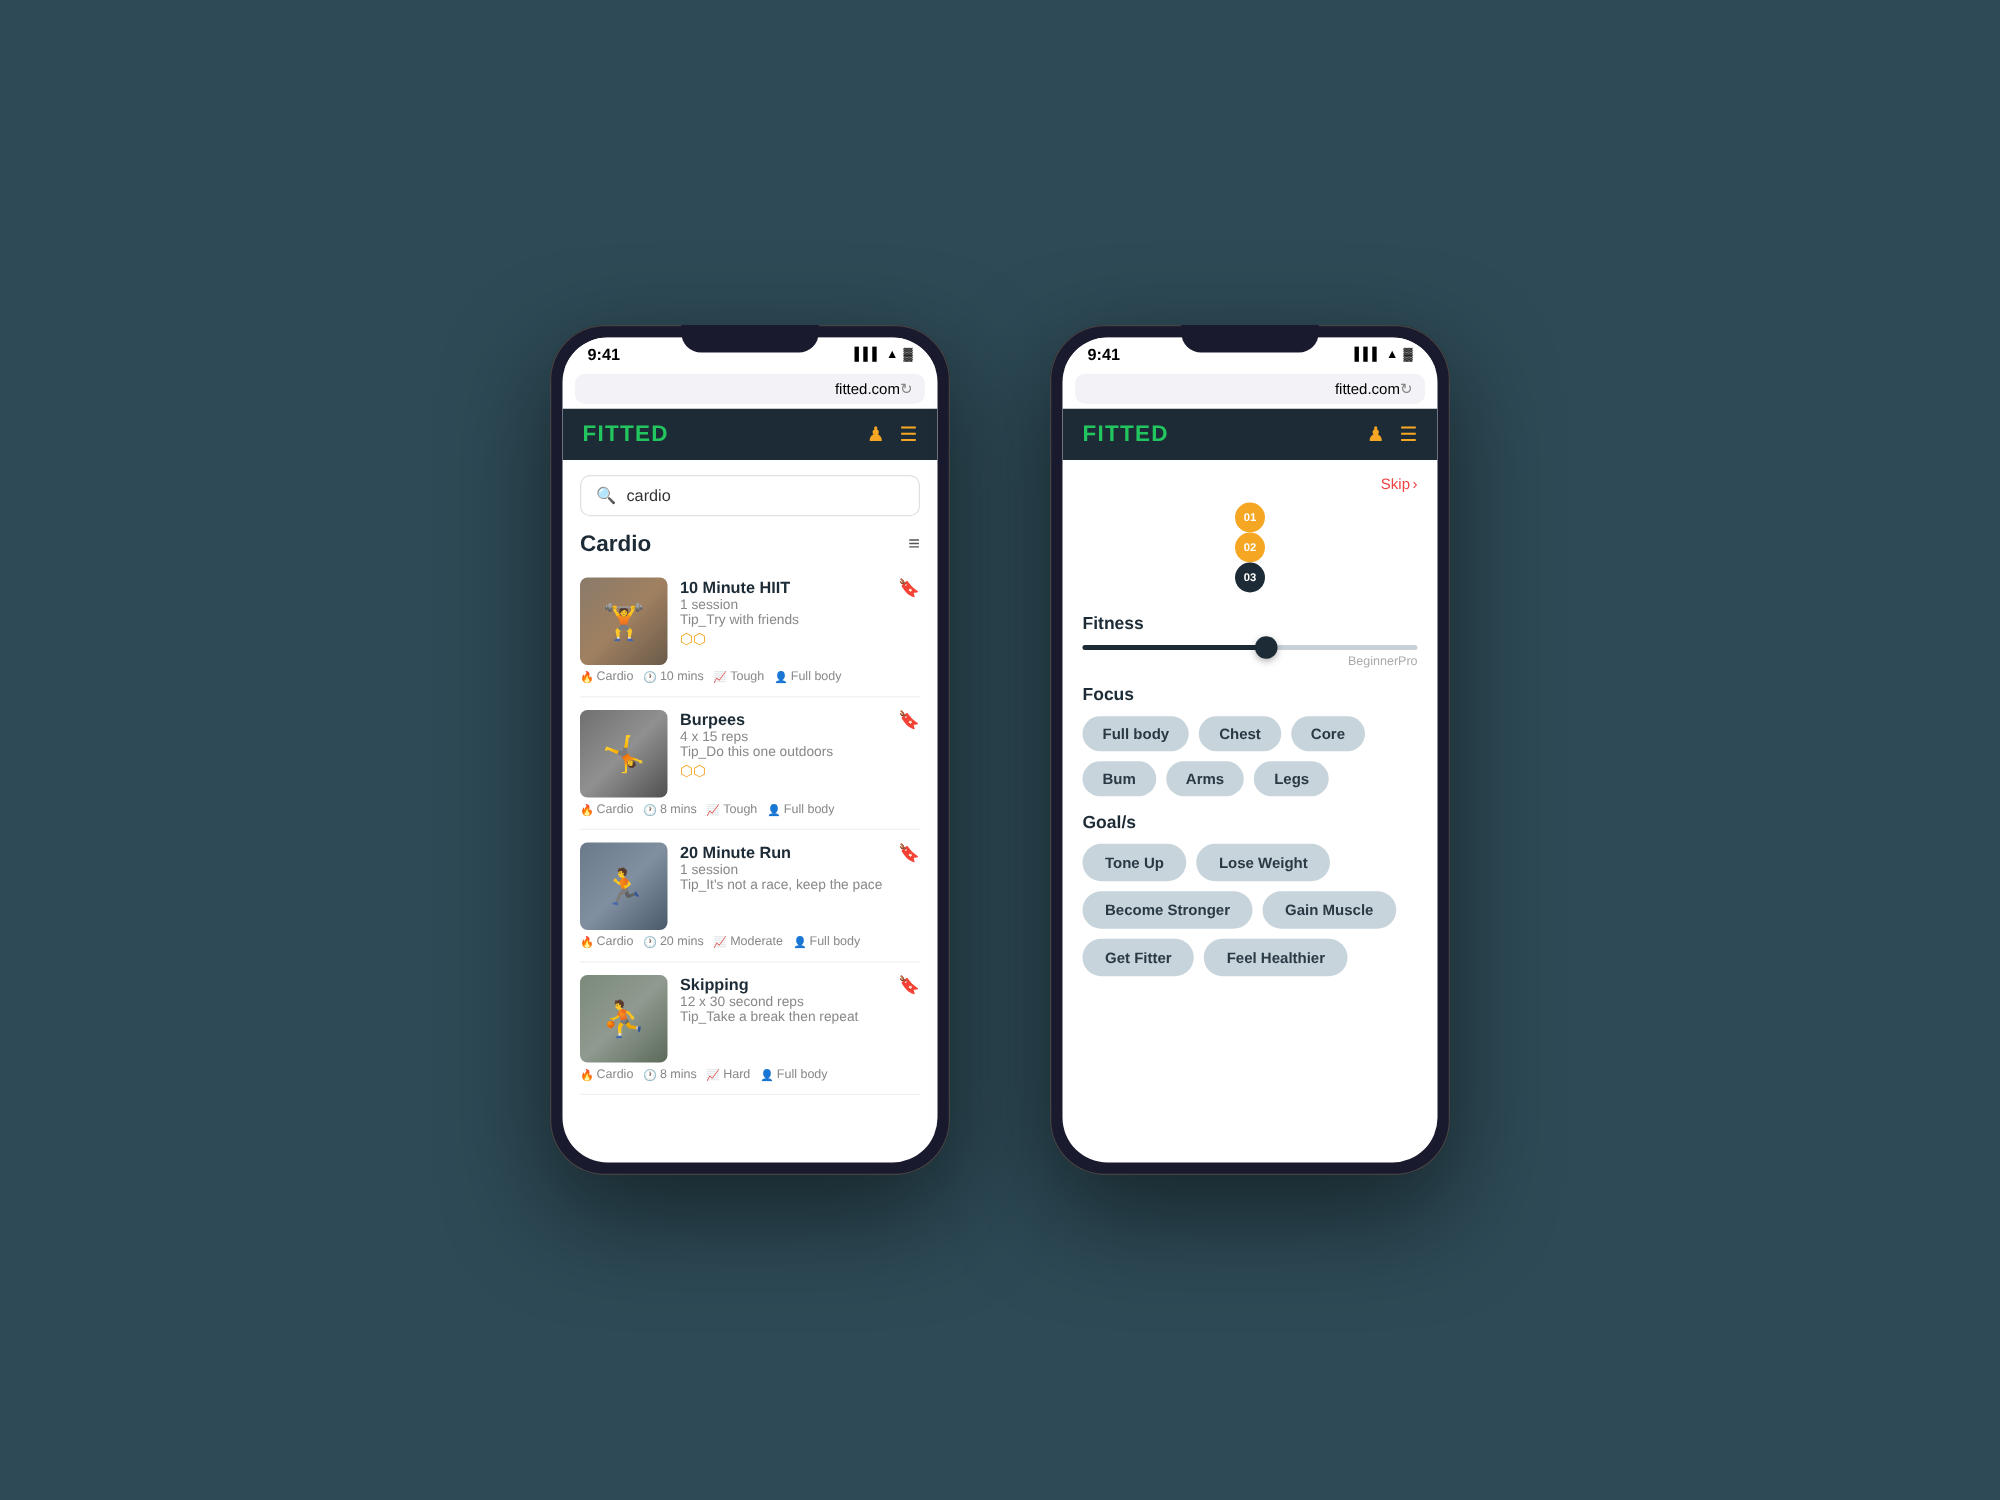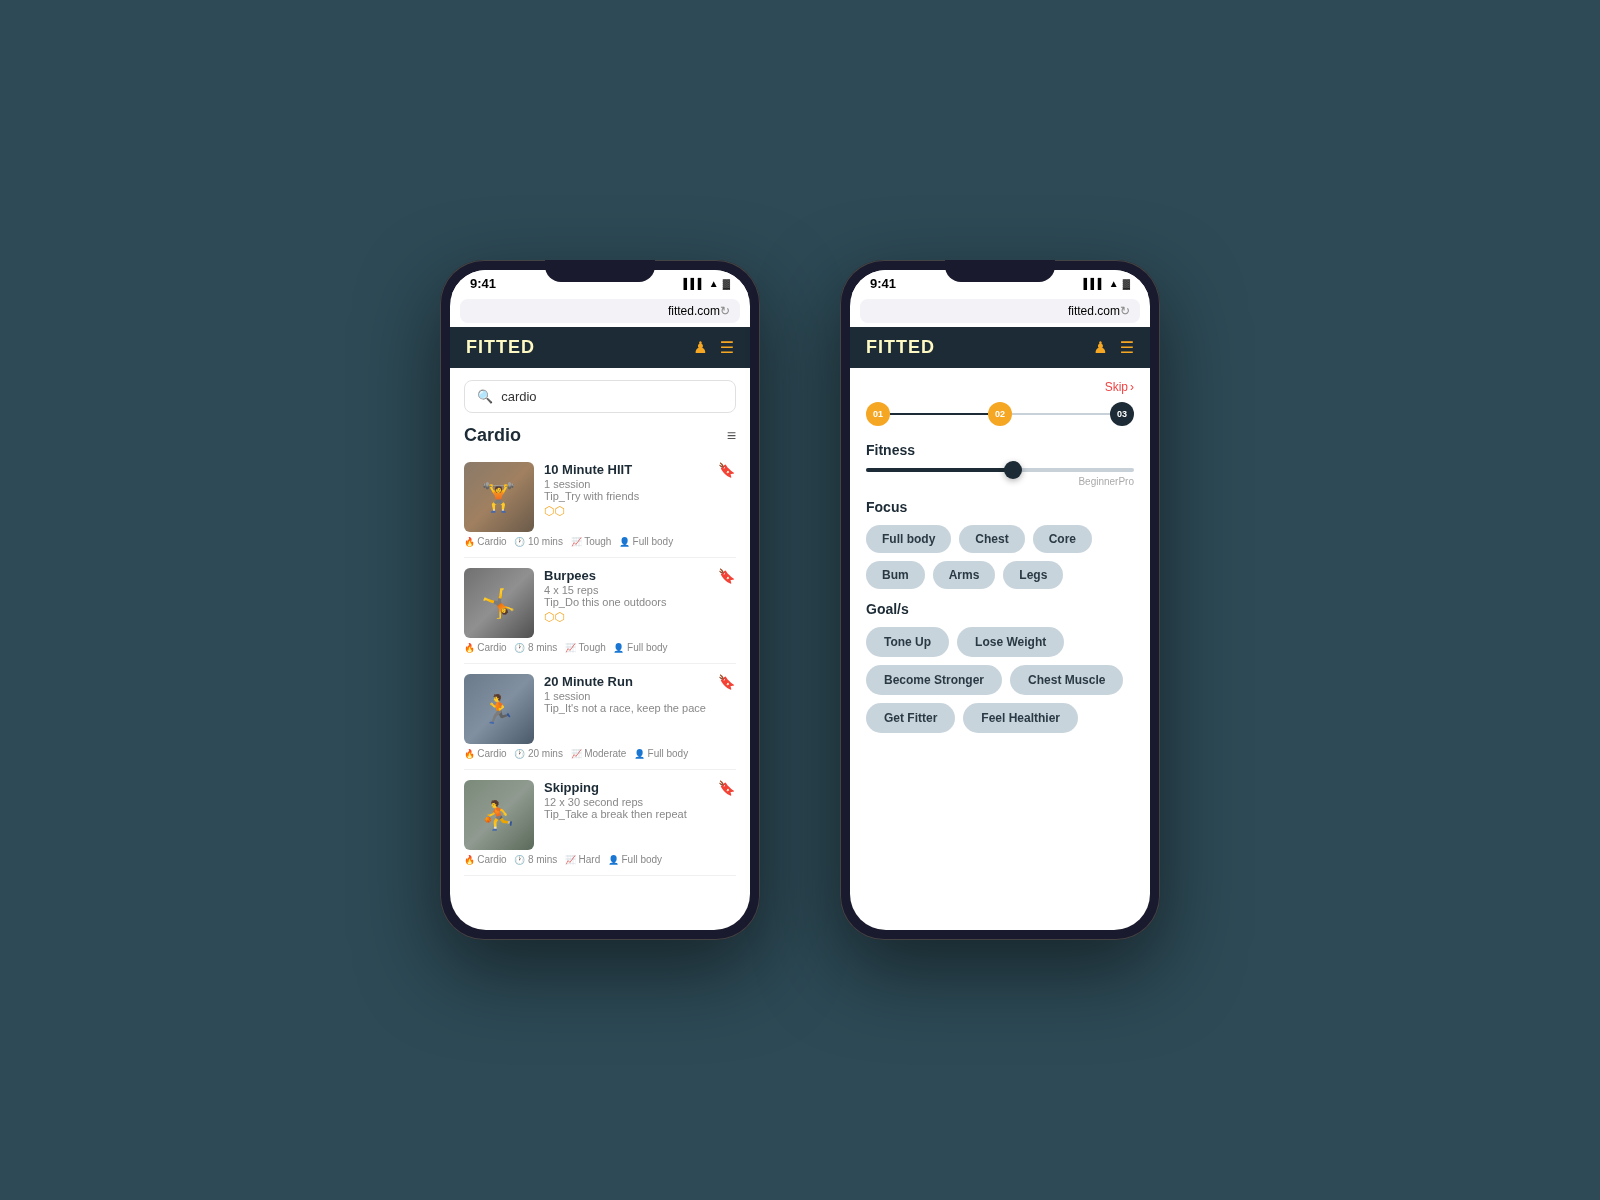--- a/index.html
+++ b/index.html
@@ -99,21 +99,21 @@
     .app-header {
       background: #1c2b35;
       padding: 10px 16px;
       display: flex;
       align-items: center;
       justify-content: space-between;
       flex-shrink: 0;
     }
 
     .app-logo {
-      color: #fef9c3;
+      color: #22c55e;
       font-size: 18px;
       font-weight: 900;
       letter-spacing: 1px;
     }
 
     .header-icons {
       display: flex;
       gap: 12px;
       align-items: center;
     }
@@ -288,20 +288,21 @@
       display: flex;
       align-items: center;
       gap: 2px;
     }
 
     
     .progress-steps {
       display: flex;
       align-items: center;
       margin-bottom: 16px;
+      flex-direction: column;
     }
 
     .step-circle {
       width: 24px;
       height: 24px;
       border-radius: 50%;
       background: #1c2b35;
       color: #fff;
       font-size: 9px;
       font-weight: 700;
@@ -626,21 +627,21 @@
         </div>
       </div>
 
       
       <div class="section-gap">
         <div class="section-label">Goal/s</div>
         <div class="chips-grid">
           <button class="chip goal-chip">Tone Up</button>
           <button class="chip goal-chip">Lose Weight</button>
           <button class="chip goal-chip">Become Stronger</button>
-          <button class="chip goal-chip">Chest Muscle</button>
+          <button class="chip goal-chip">Gain Muscle</button>
           <button class="chip goal-chip">Get Fitter</button>
           <button class="chip goal-chip">Feel Healthier</button>
         </div>
       </div>
 
       
 
     </div>
   </div>
 </div>

